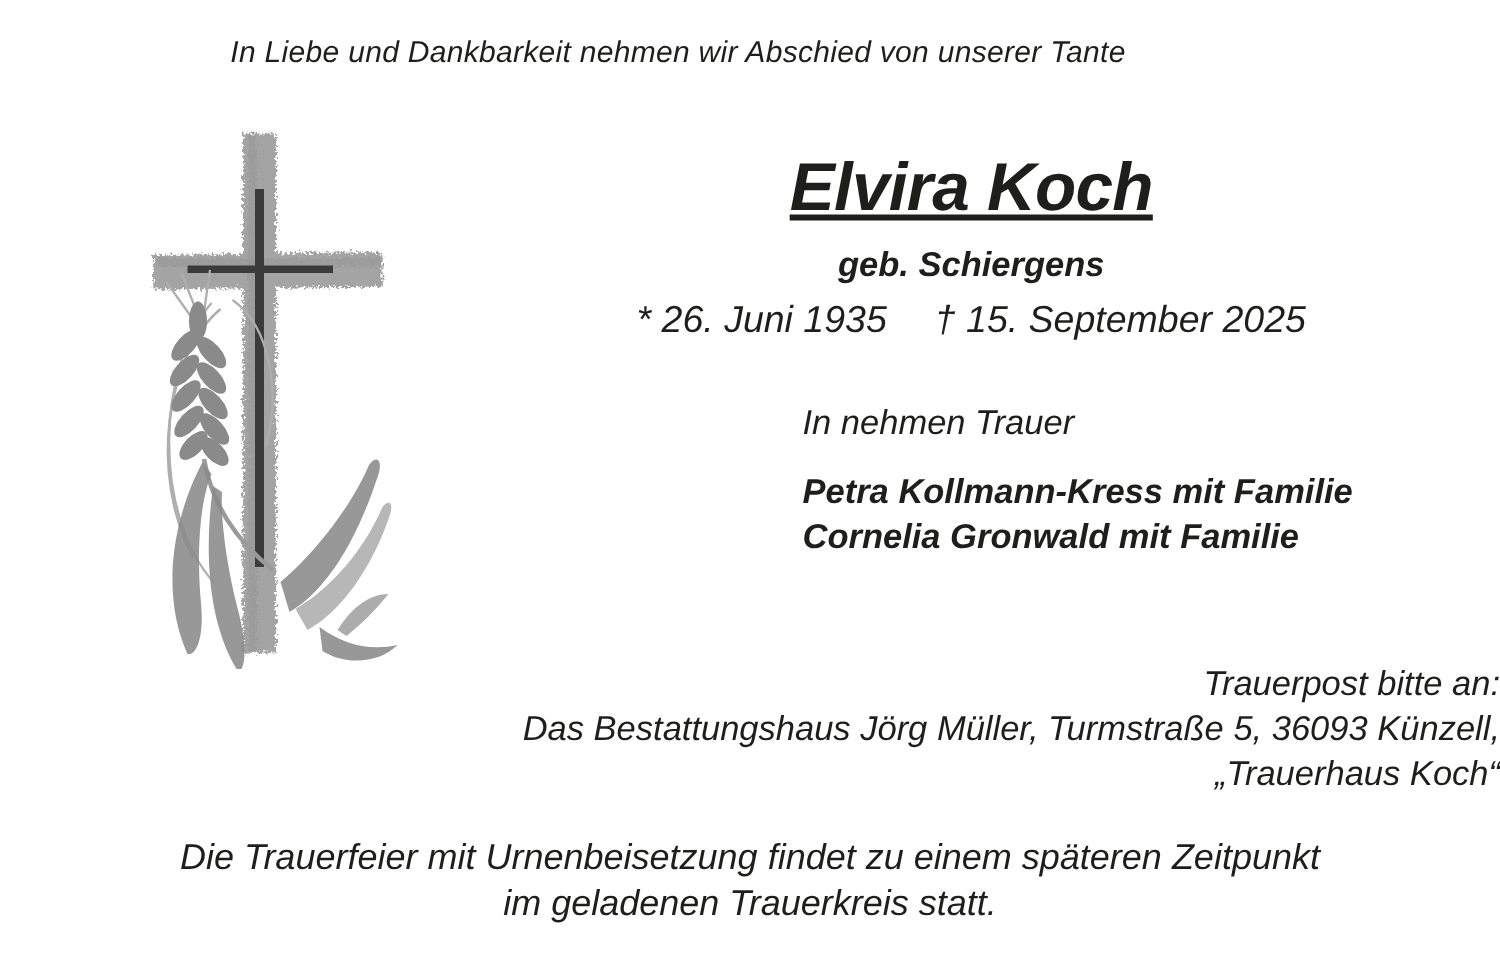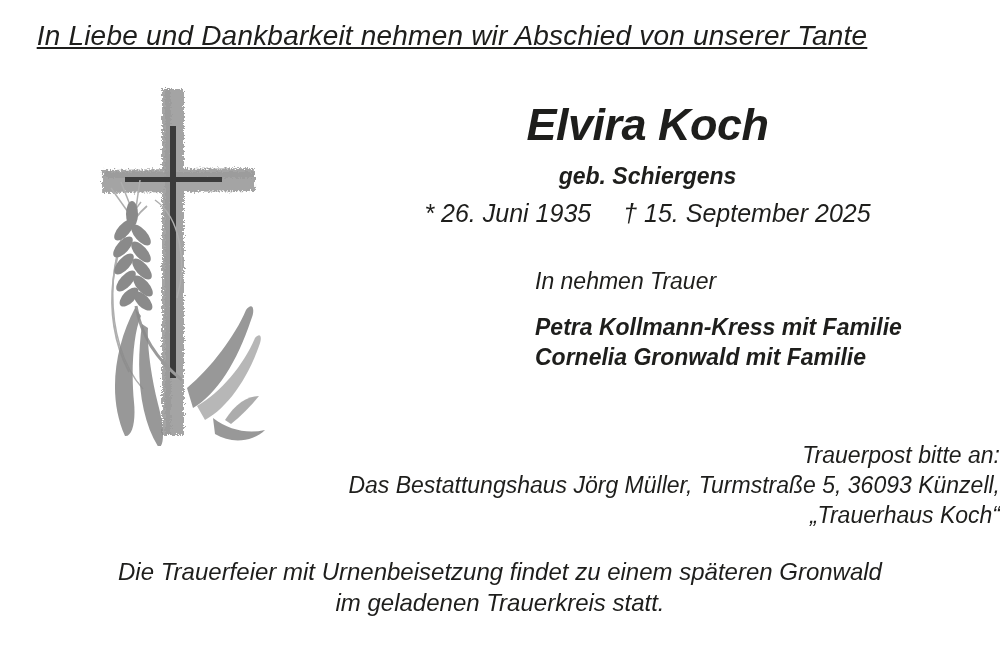--- a/index.html
+++ b/index.html
@@ -8,34 +8,34 @@
     width:1000px;height:647px;
     background:#ffffff;
     overflow:hidden;
     font-family:"Liberation Sans", sans-serif;
     font-style:italic;
     color:#1e1e1c;
   }
   .intro{
     position:absolute;top:21px;left:0;width:904px;
     text-align:center;
-    font-size:28px;line-height:29px;
+    font-size:20px;line-height:29px;
     letter-spacing:.2px;
-    text-decoration:underline;
   }
   .art{
     position:absolute;left:85px;top:84px;width:190px;height:362px;
   }
   .memorial{
     position:absolute;left:395px;top:101px;width:505px;
     text-align:center;
   }
   .deceased-name{
     font-size:45px;line-height:48px;font-weight:bold;
     letter-spacing:-.5px;
+    text-decoration:underline;
   }
   .maiden{
     margin-top:14px;
     font-size:23px;line-height:26px;font-weight:bold;
   }
   .dates{
     margin-top:9px;
     font-size:25px;line-height:30px;
     display:flex;justify-content:center;gap:32px;
   }
@@ -148,17 +148,17 @@
     </div>
   </div>
 
   <div class="post">
     <div>Trauerpost bitte an:</div>
     <div>Das Bestattungshaus Jörg Müller, Turmstraße 5, 36093 Künzell,</div>
     <div>„Trauerhaus Koch“</div>
   </div>
 
   <div class="closing">
-    <div>Die Trauerfeier mit Urnenbeisetzung findet zu einem späteren Gronwald</div>
+    <div>Die Trauerfeier mit Urnenbeisetzung findet zu einem späteren Zeitpunkt</div>
     <div>im geladenen Trauerkreis statt.</div>
   </div>
 
 </div>
 
 </body></html>

